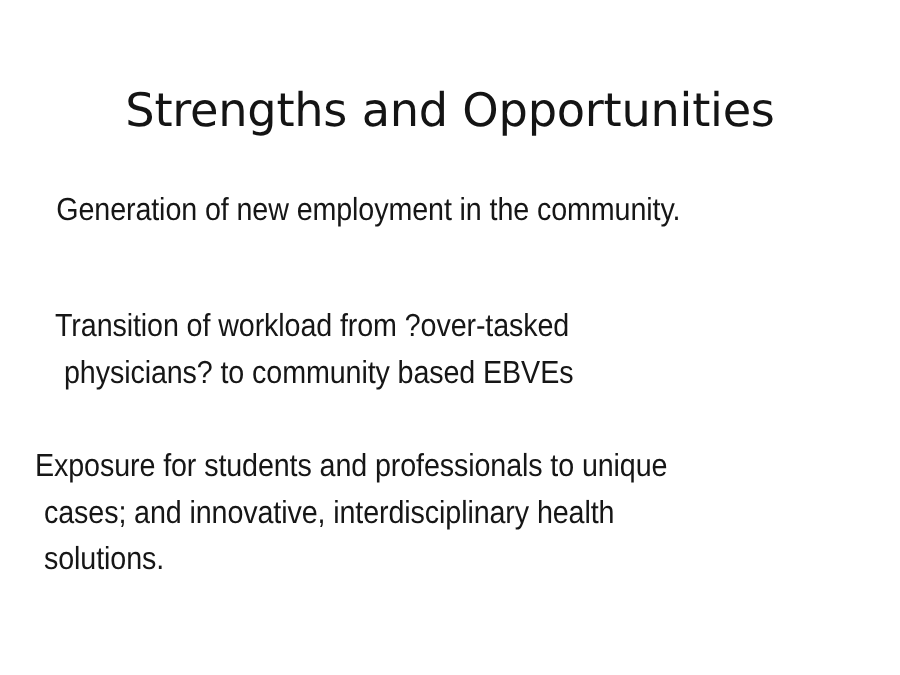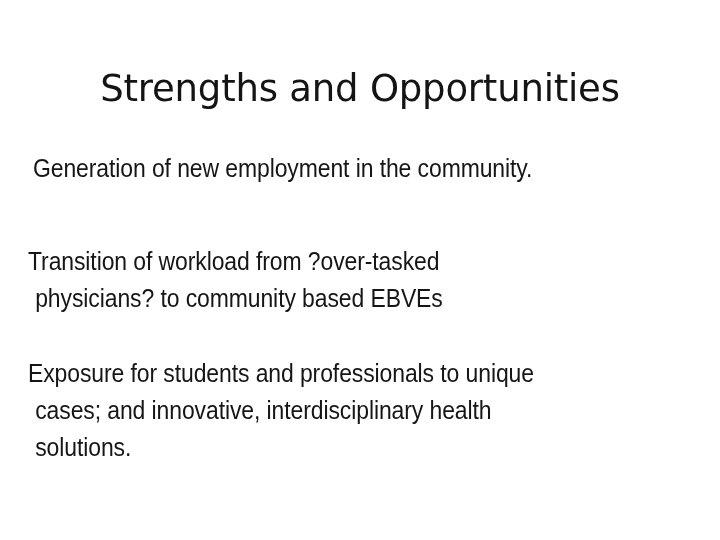--- a/index.html
+++ b/index.html
@@ -44,22 +44,22 @@
     font-family: "Liberation Sans", sans-serif;
     font-size: 25.5px;
     font-weight: 400;
     color: #161616;
     line-height: 37px;
     letter-spacing: -0.1px;
     transform: scaleX(0.90);
     transform-origin: left center;
     white-space: nowrap;
   }
-  .para-1 { position: absolute; top: 150px; left: 6px; }
-  .para-2 { position: absolute; top: 243px; left: 1px; }
+  .para-1 { position: absolute; top: 150px; left: 18px; }
+  .para-2 { position: absolute; top: 243px; left: 17px; }
   .para-3 { position: absolute; top: 355px; left: 1px; }
   .cont-line {
     padding-left: 8px;
   }
 </style>
 </head>
 <body>
 
 <div class="slide">
 

